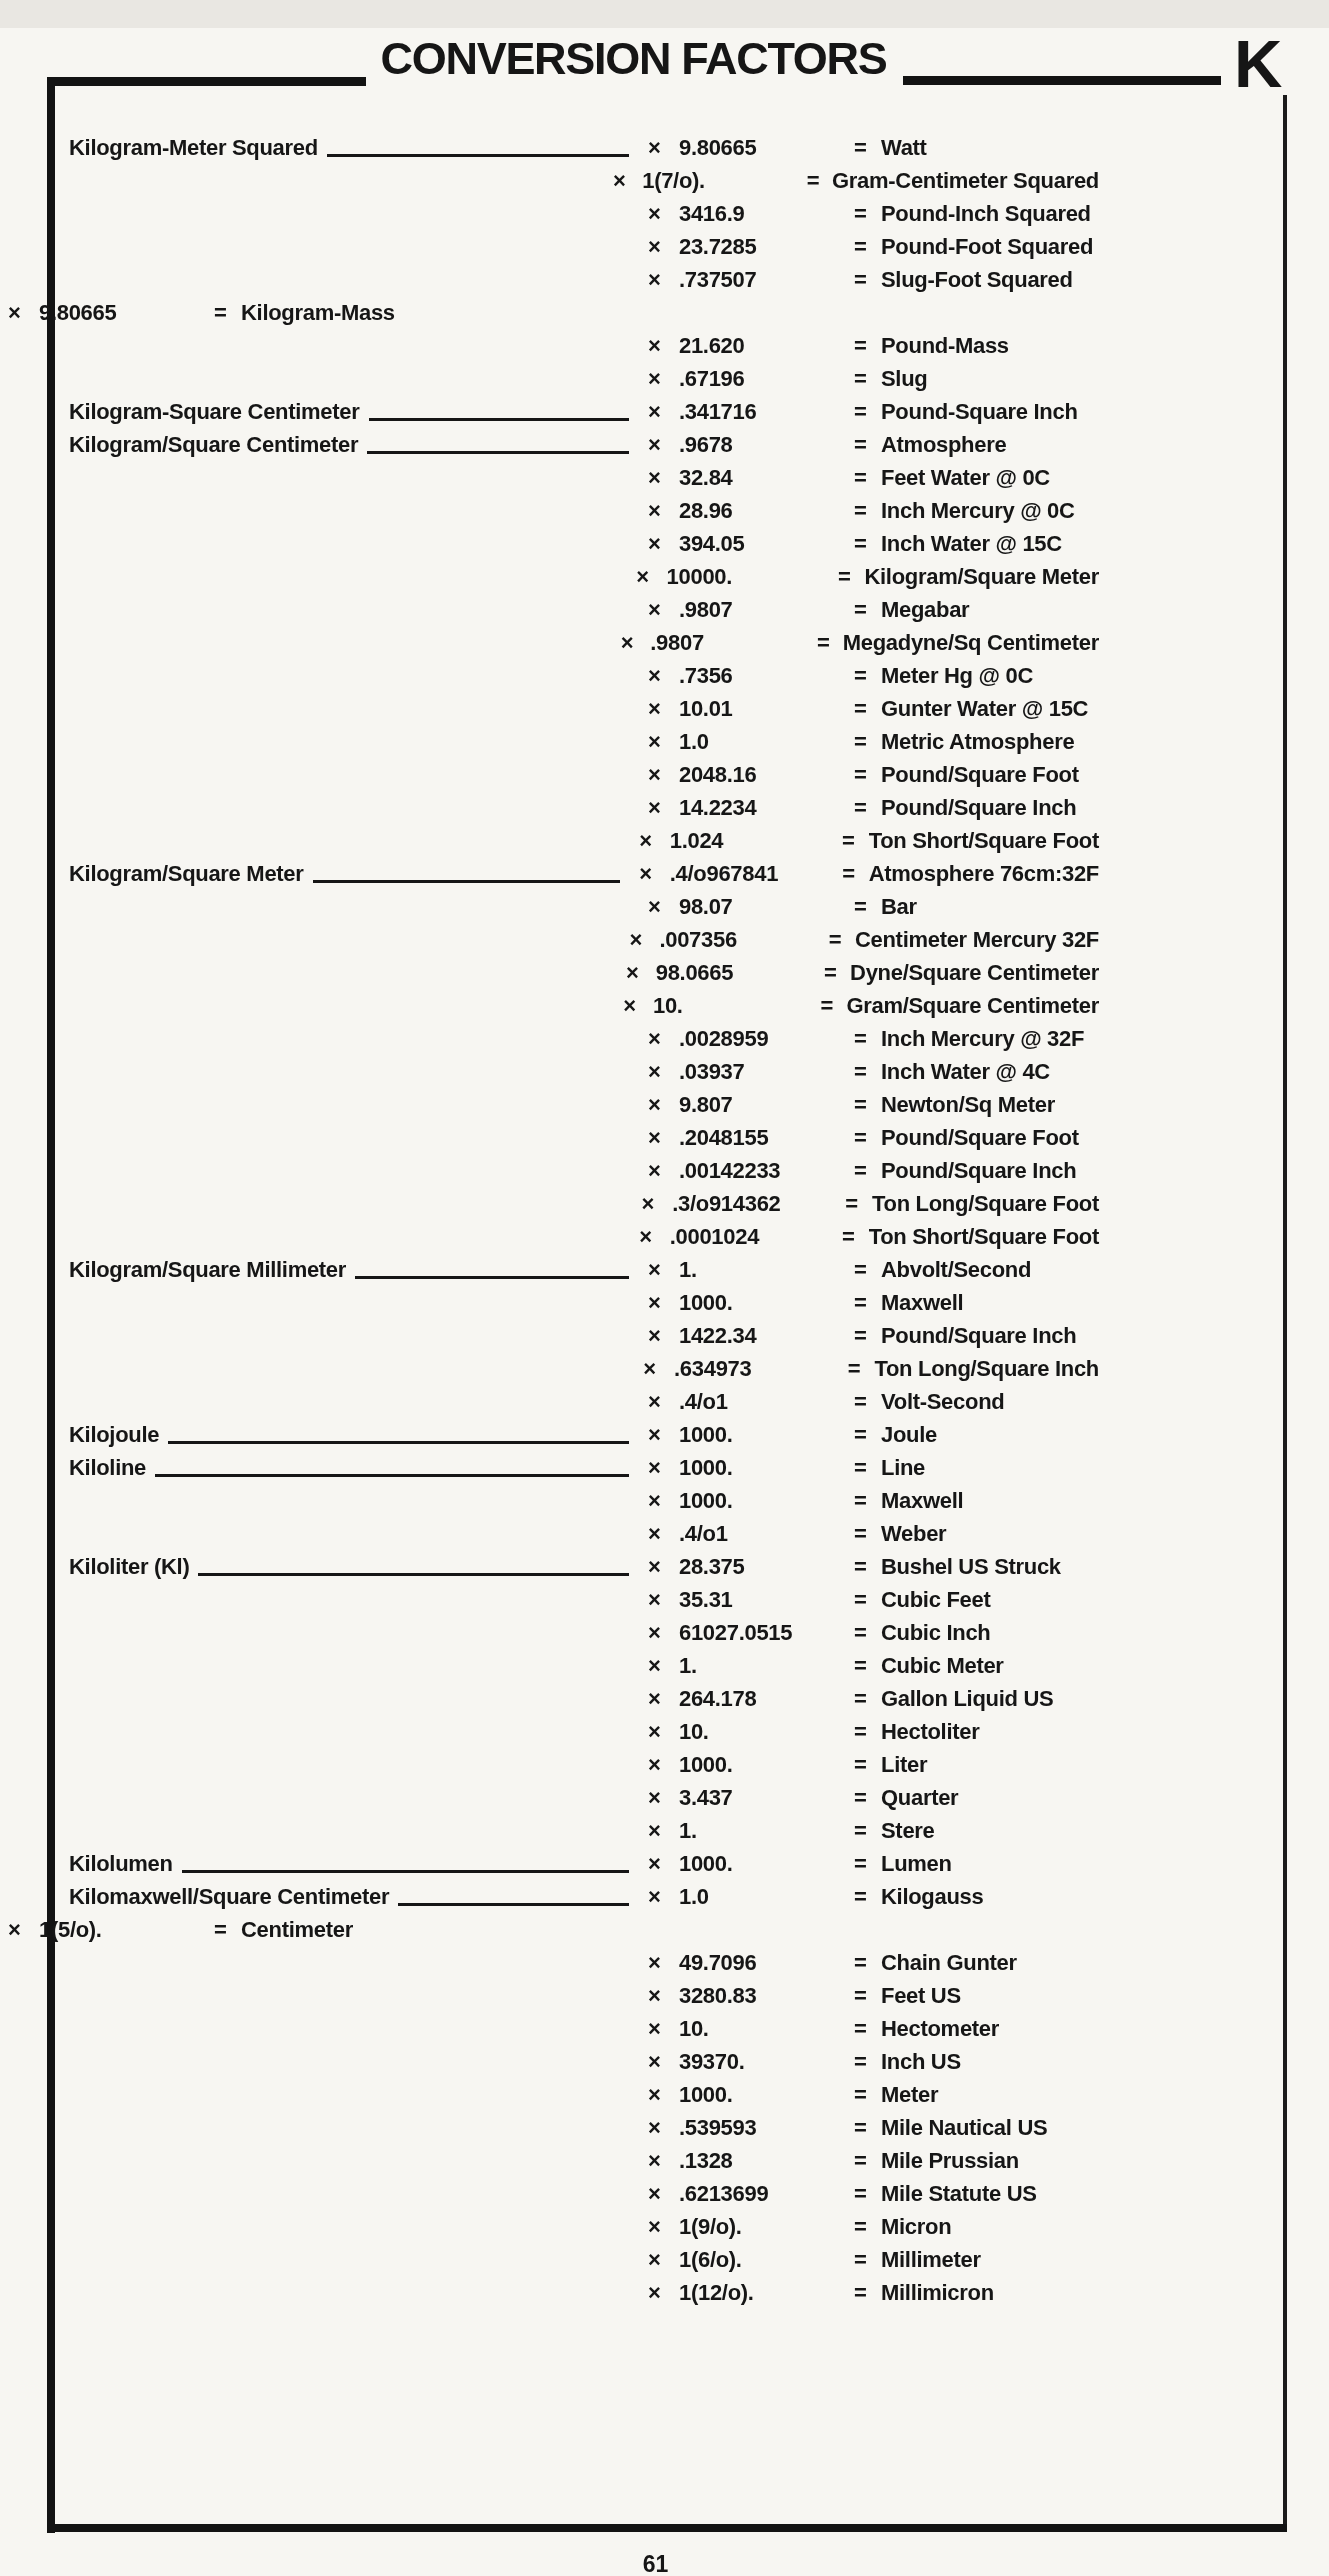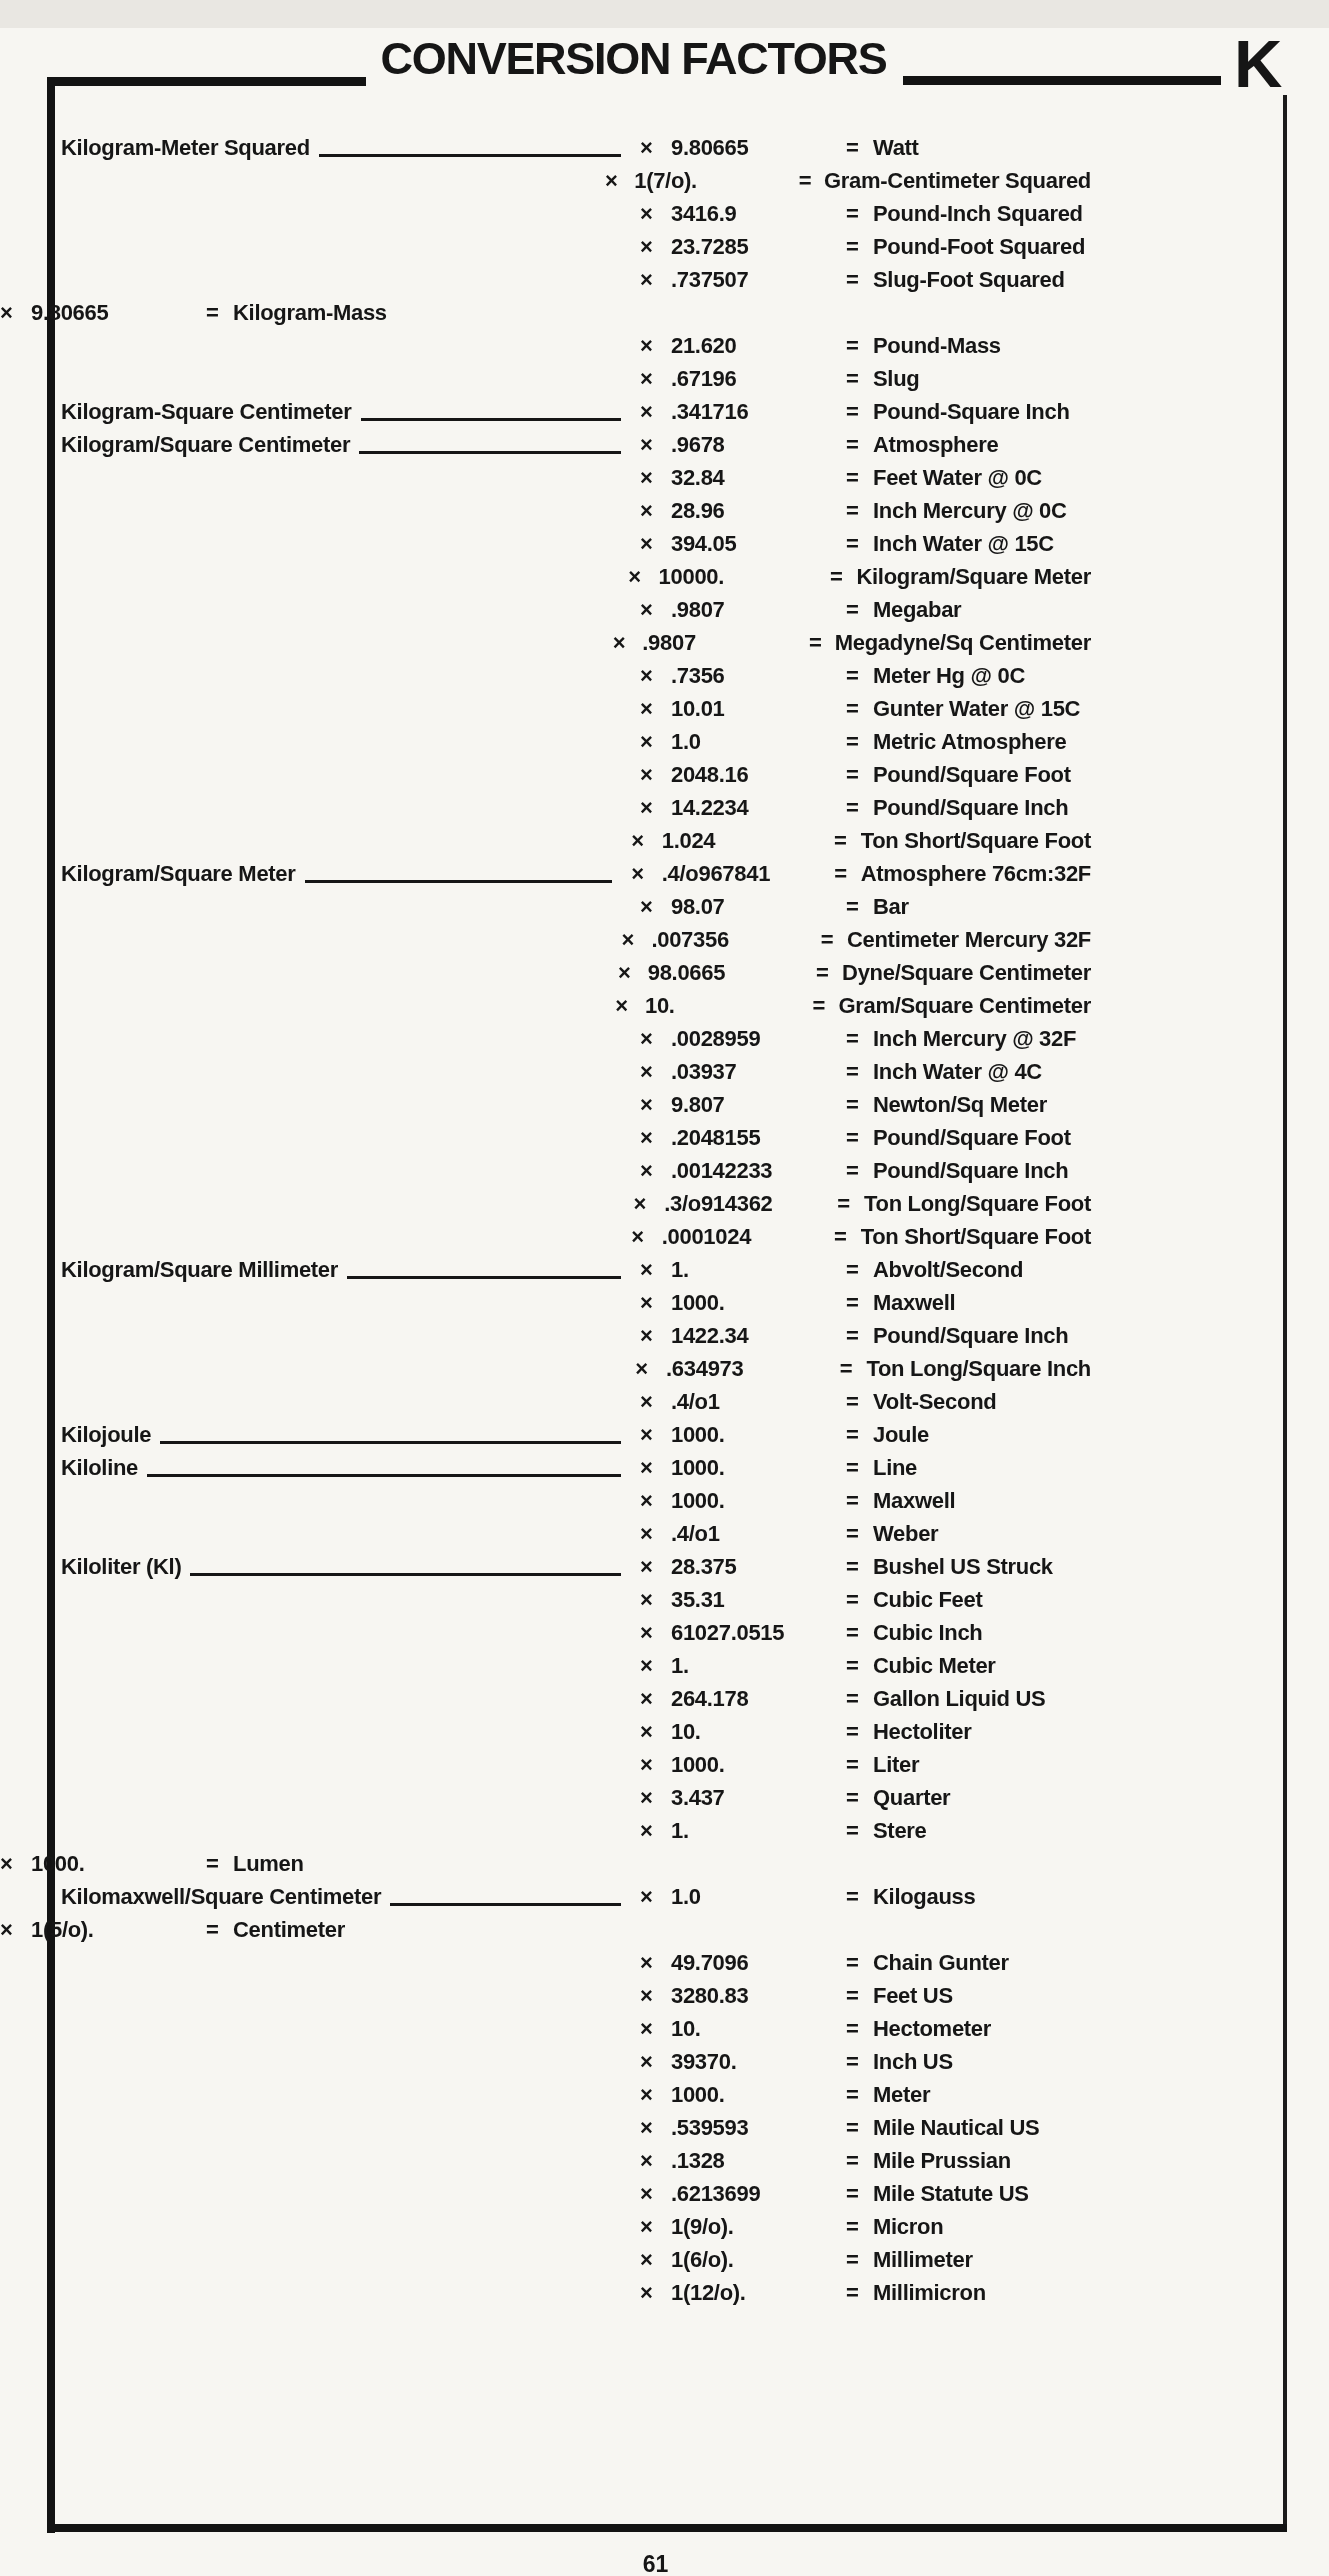--- a/index.html
+++ b/index.html
@@ -13,21 +13,21 @@
   .title{position:absolute;left:366px;top:5.2px;width:535px;text-align:center;
          font-size:45px;font-weight:700;letter-spacing:-1.3px;white-space:nowrap;}
   .klett{position:absolute;left:1234px;top:-2.6px;font-size:67px;font-weight:700;}
 
   
   .b-left{position:absolute;left:47px;top:49px;width:8.4px;height:2456px;background:#131313;}
   .b-right{position:absolute;left:1283px;top:67px;width:3.9px;height:2436px;background:#1b1b1b;}
   .b-bottom{position:absolute;left:47px;top:2496px;width:1240px;height:8.4px;background:#131313;}
 
   
-  .rows{position:absolute;left:0;top:103px;width:1091px;}
+  .rows{position:absolute;left:8px;top:103px;width:1091px;}
   .row{display:flex;height:33px;align-items:center;font-size:22px;font-weight:700;
        letter-spacing:-0.3px;white-space:nowrap;}
   .label-col{display:flex;width:579px;margin-left:61px;height:100%;align-items:center;box-sizing:border-box;}
   .lbl{line-height:32px;}
   .leader{flex:1;height:0;border-bottom:3.9px solid #161616;align-self:flex-end;
           margin:0 19.4px 7.1px 9px;}
   .times{width:31px;}
   .val{width:175px;}
   .eq{width:27px;}
   .res{flex:1;}
@@ -561,20 +561,24 @@
     <div class="label-col">
       
       
     </div>
     <span class="times">×</span>
     <span class="val">1.</span>
     <span class="eq">=</span>
     <span class="res">Stere</span>
   </div>
       <div class="row">
+    <div class="label-col">
+      <span class="lbl">Kilolumen</span>
+      <span class="leader"></span>
+    </div>
     <span class="times">×</span>
     <span class="val">1000.</span>
     <span class="eq">=</span>
     <span class="res">Lumen</span>
   </div>
       <div class="row">
     <div class="label-col">
       <span class="lbl">Kilomaxwell/Square Centimeter</span>
       <span class="leader"></span>
     </div>

